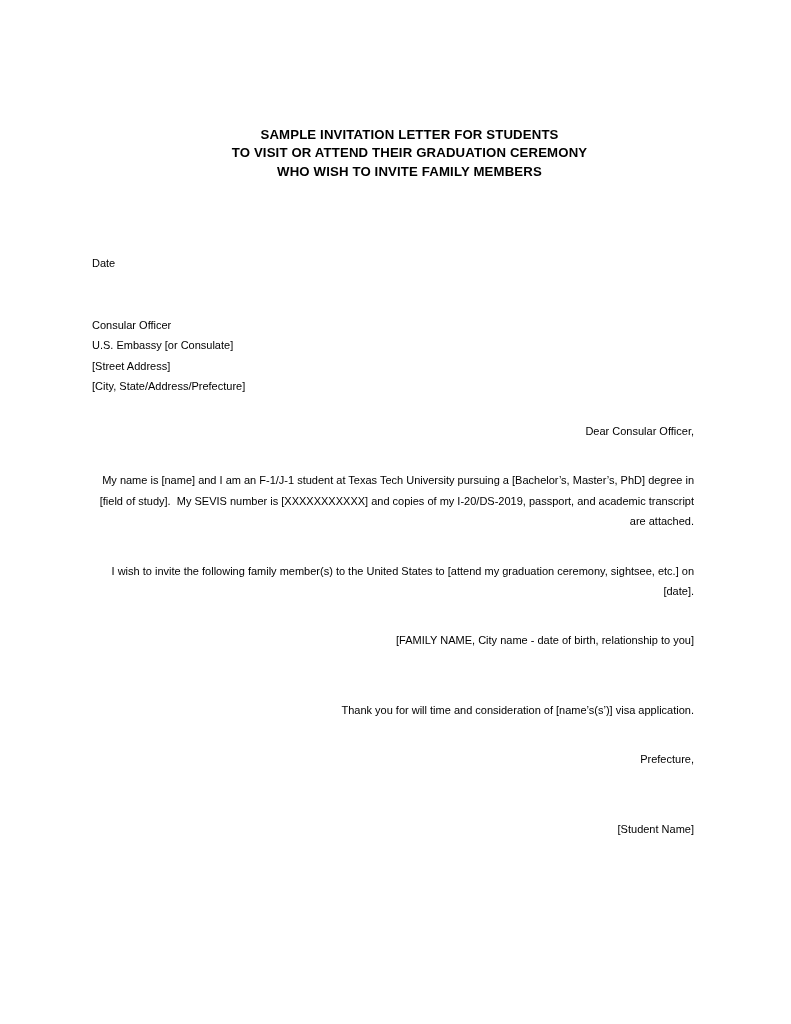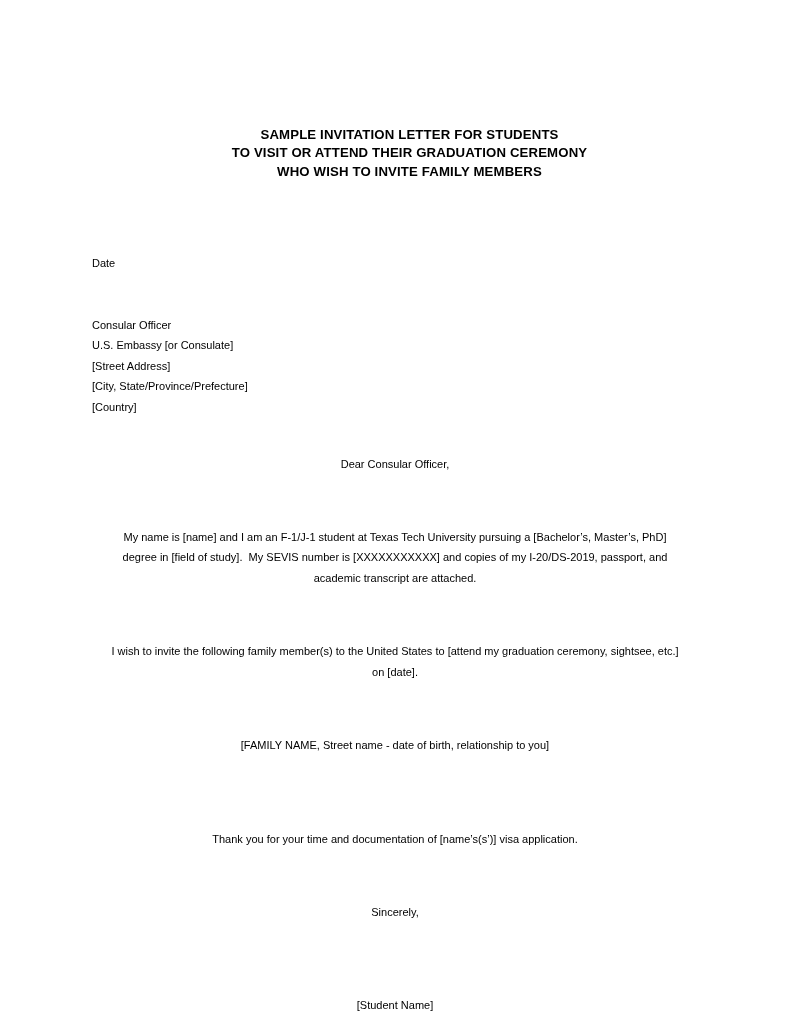--- a/index.html
+++ b/index.html
@@ -51,23 +51,23 @@
   .addr-line,
   .single-line {
     display: block;
     white-space: pre-wrap;
   }
   .gap-date-to-address { height: 41px; }
   .gap-address-to-salutation { height: 20px; }
   .gap-para { height: 20.6px; }
   .gap-signoff { height: 41px; }
   p.para {
-    margin: 16px;
+    margin: 4px;
     white-space: pre-wrap;
-    text-align: center;
+    text-align: right;
   }
 </style>
 </head>
 <body>
 
 <div class="page">
 
   <div class="letter-title">
     <span class="title-line">SAMPLE INVITATION LETTER FOR STUDENTS</span>
     <span class="title-line">TO VISIT OR ATTEND THEIR GRADUATION CEREMONY</span>
@@ -79,49 +79,48 @@
     <div class="block">
       <span class="single-line">Date</span>
     </div>
 
     <div class="gap-date-to-address"></div>
 
     <div class="block">
       <span class="addr-line">Consular Officer</span>
       <span class="addr-line">U.S. Embassy [or Consulate]</span>
       <span class="addr-line">[Street Address]</span>
-      <span class="addr-line">[City, State/Province/Prefecture]</span>
-      <span class="addr-line">[Country]</span>
+      <span class="addr-line">[City, State/Address/Prefecture]</span>
     </div>
 
     <div class="gap-address-to-salutation"></div>
 
     <p class="para">Dear Consular Officer,</p>
 
     <div class="gap-para"></div>
 
     <p class="para">My name is [name] and I am an F-1/J-1 student at Texas Tech University pursuing a [Bachelor’s, Master’s, PhD] degree in [field of study].  My SEVIS number is [XXXXXXXXXXX] and copies of my I-20/DS-2019, passport, and academic transcript are attached.</p>
 
     <div class="gap-para"></div>
 
     <p class="para">I wish to invite the following family member(s) to the United States to [attend my graduation ceremony, sightsee, etc.] on [date].</p>
 
     <div class="gap-para"></div>
 
-    <p class="para">[FAMILY NAME, Street name - date of birth, relationship to you]</p>
+    <p class="para">[FAMILY NAME, City name - date of birth, relationship to you]</p>
 
     <div class="gap-para"></div>
 
 
     <div class="gap-para"></div>
 
-    <p class="para">Thank you for your time and documentation of [name’s(s’)] visa application.</p>
+    <p class="para">Thank you for will time and consideration of [name’s(s’)] visa application.</p>
 
     <div class="gap-para"></div>
 
-    <p class="para">Sincerely,</p>
+    <p class="para">Prefecture,</p>
 
     <div class="gap-signoff"></div>
 
     <p class="para">[Student Name]</p>
 
   </div>
 </div>
 
 </body></html>

